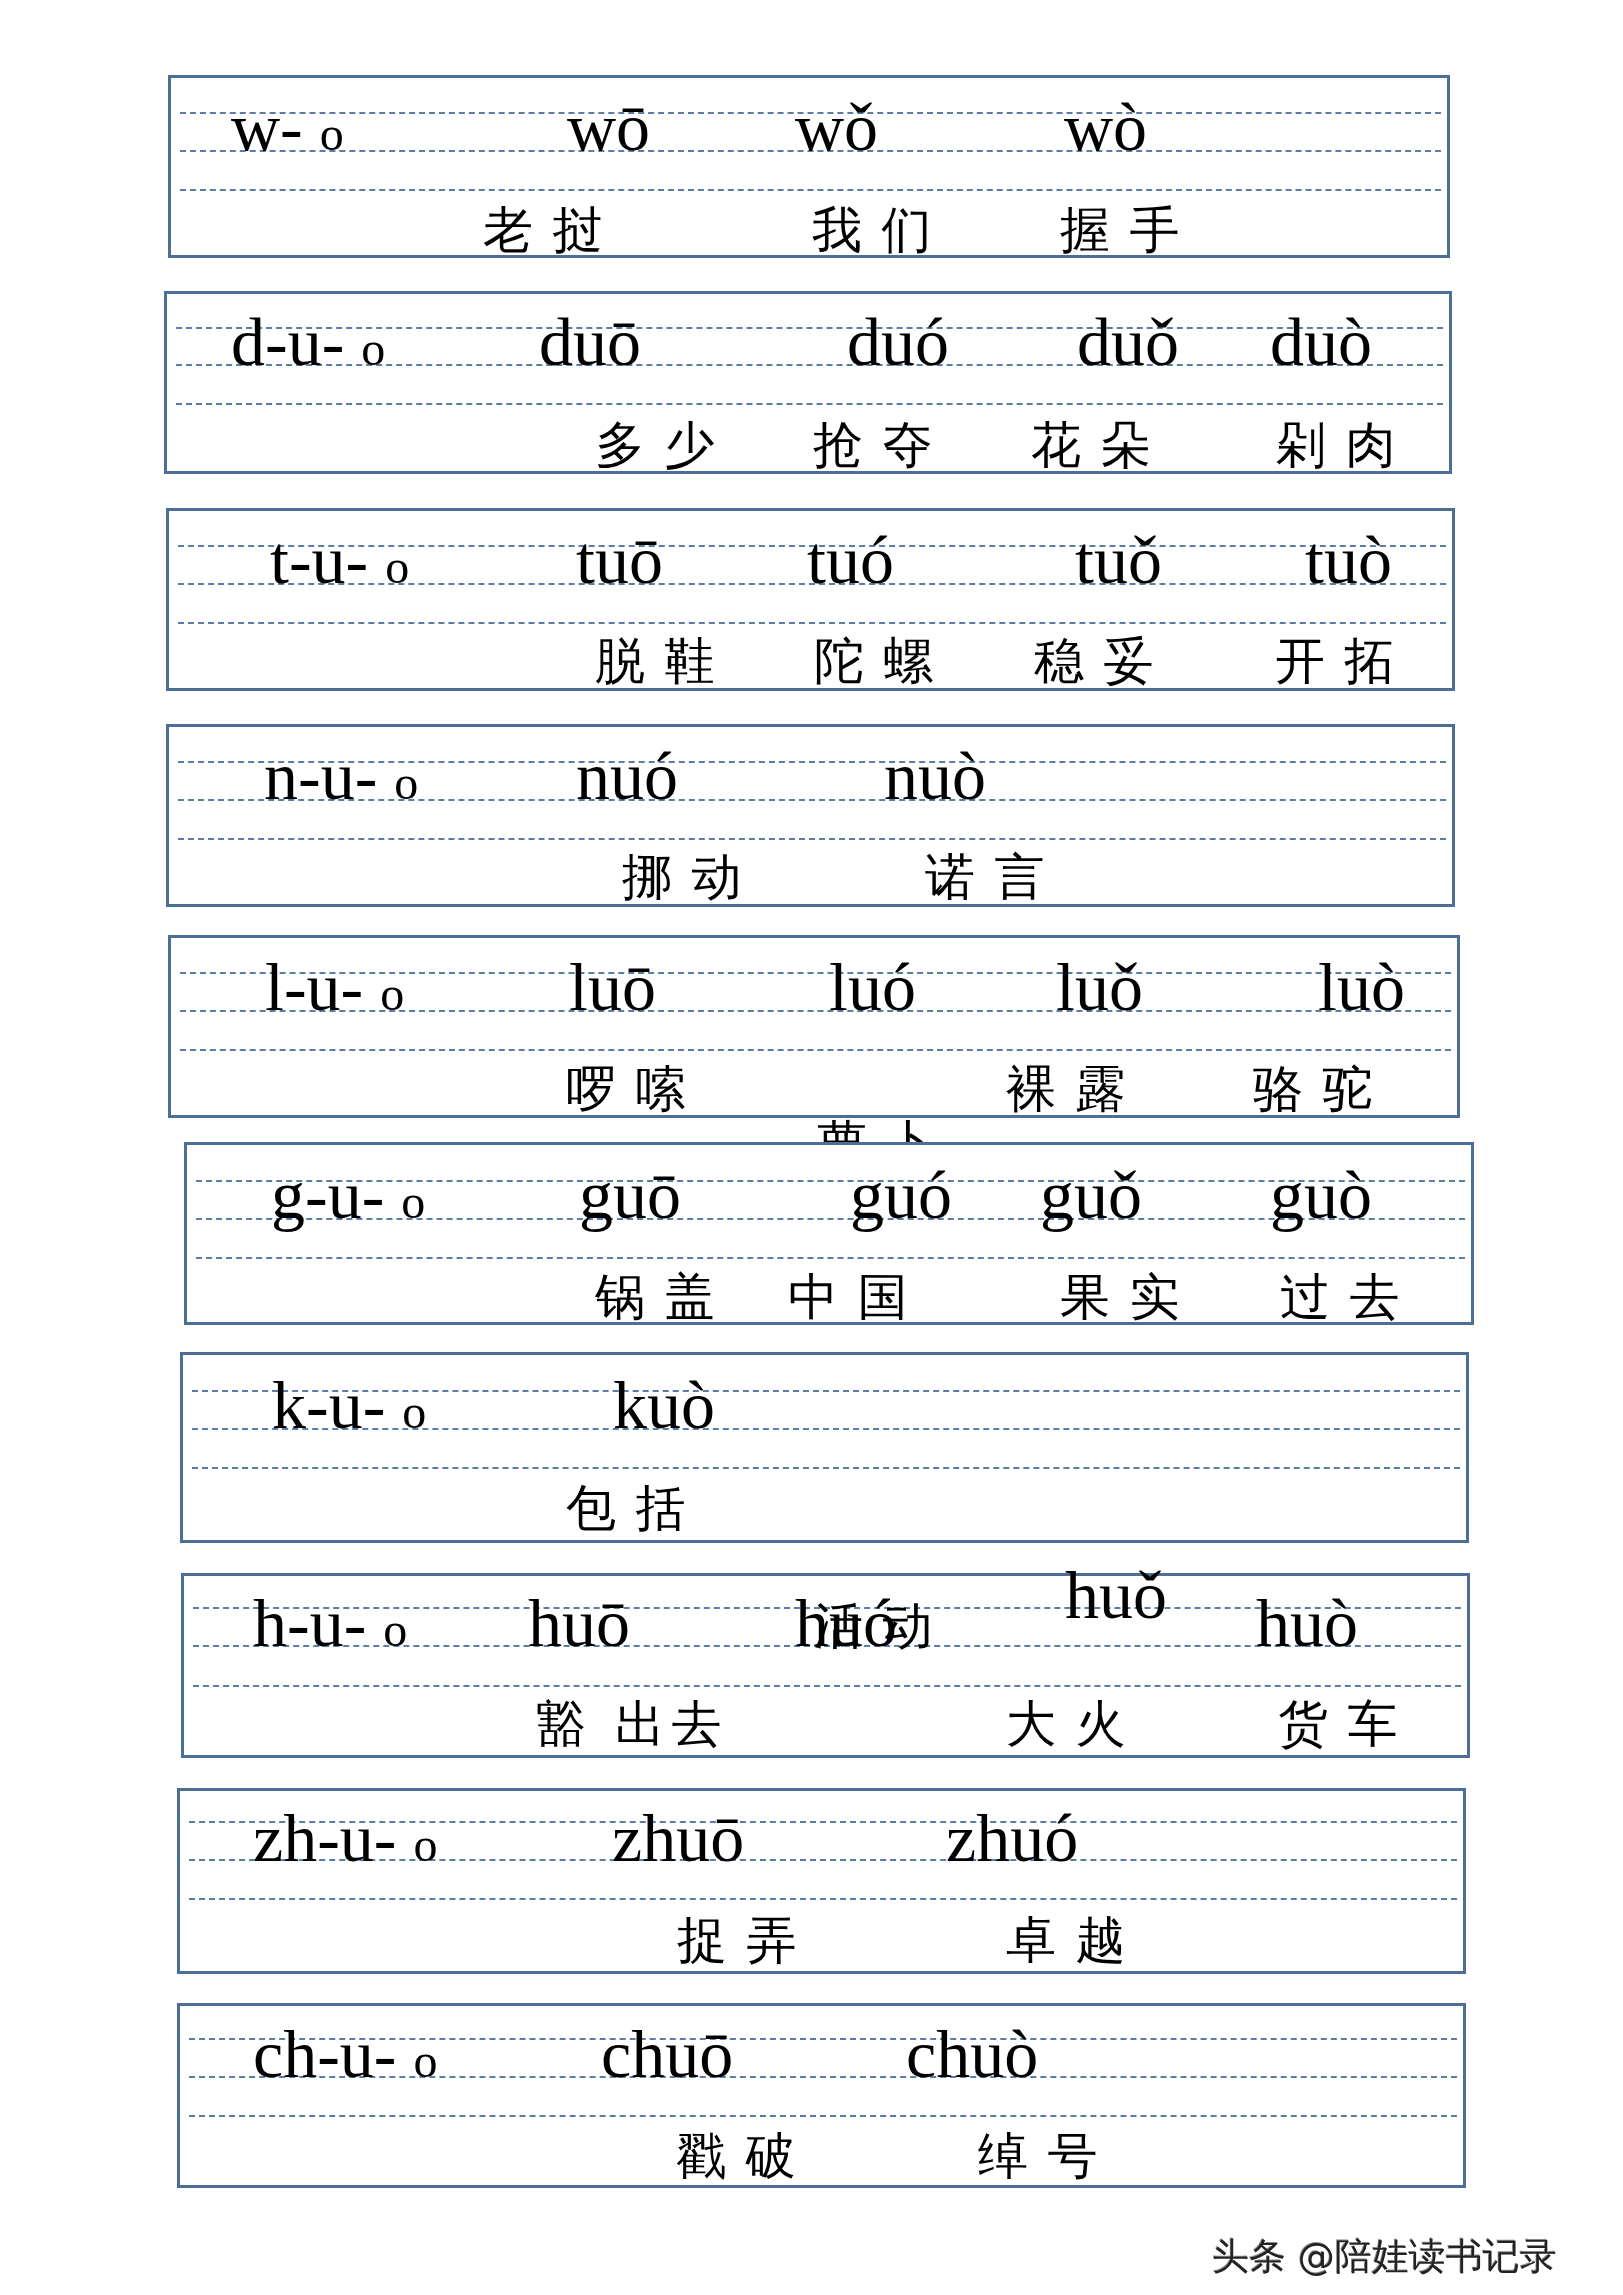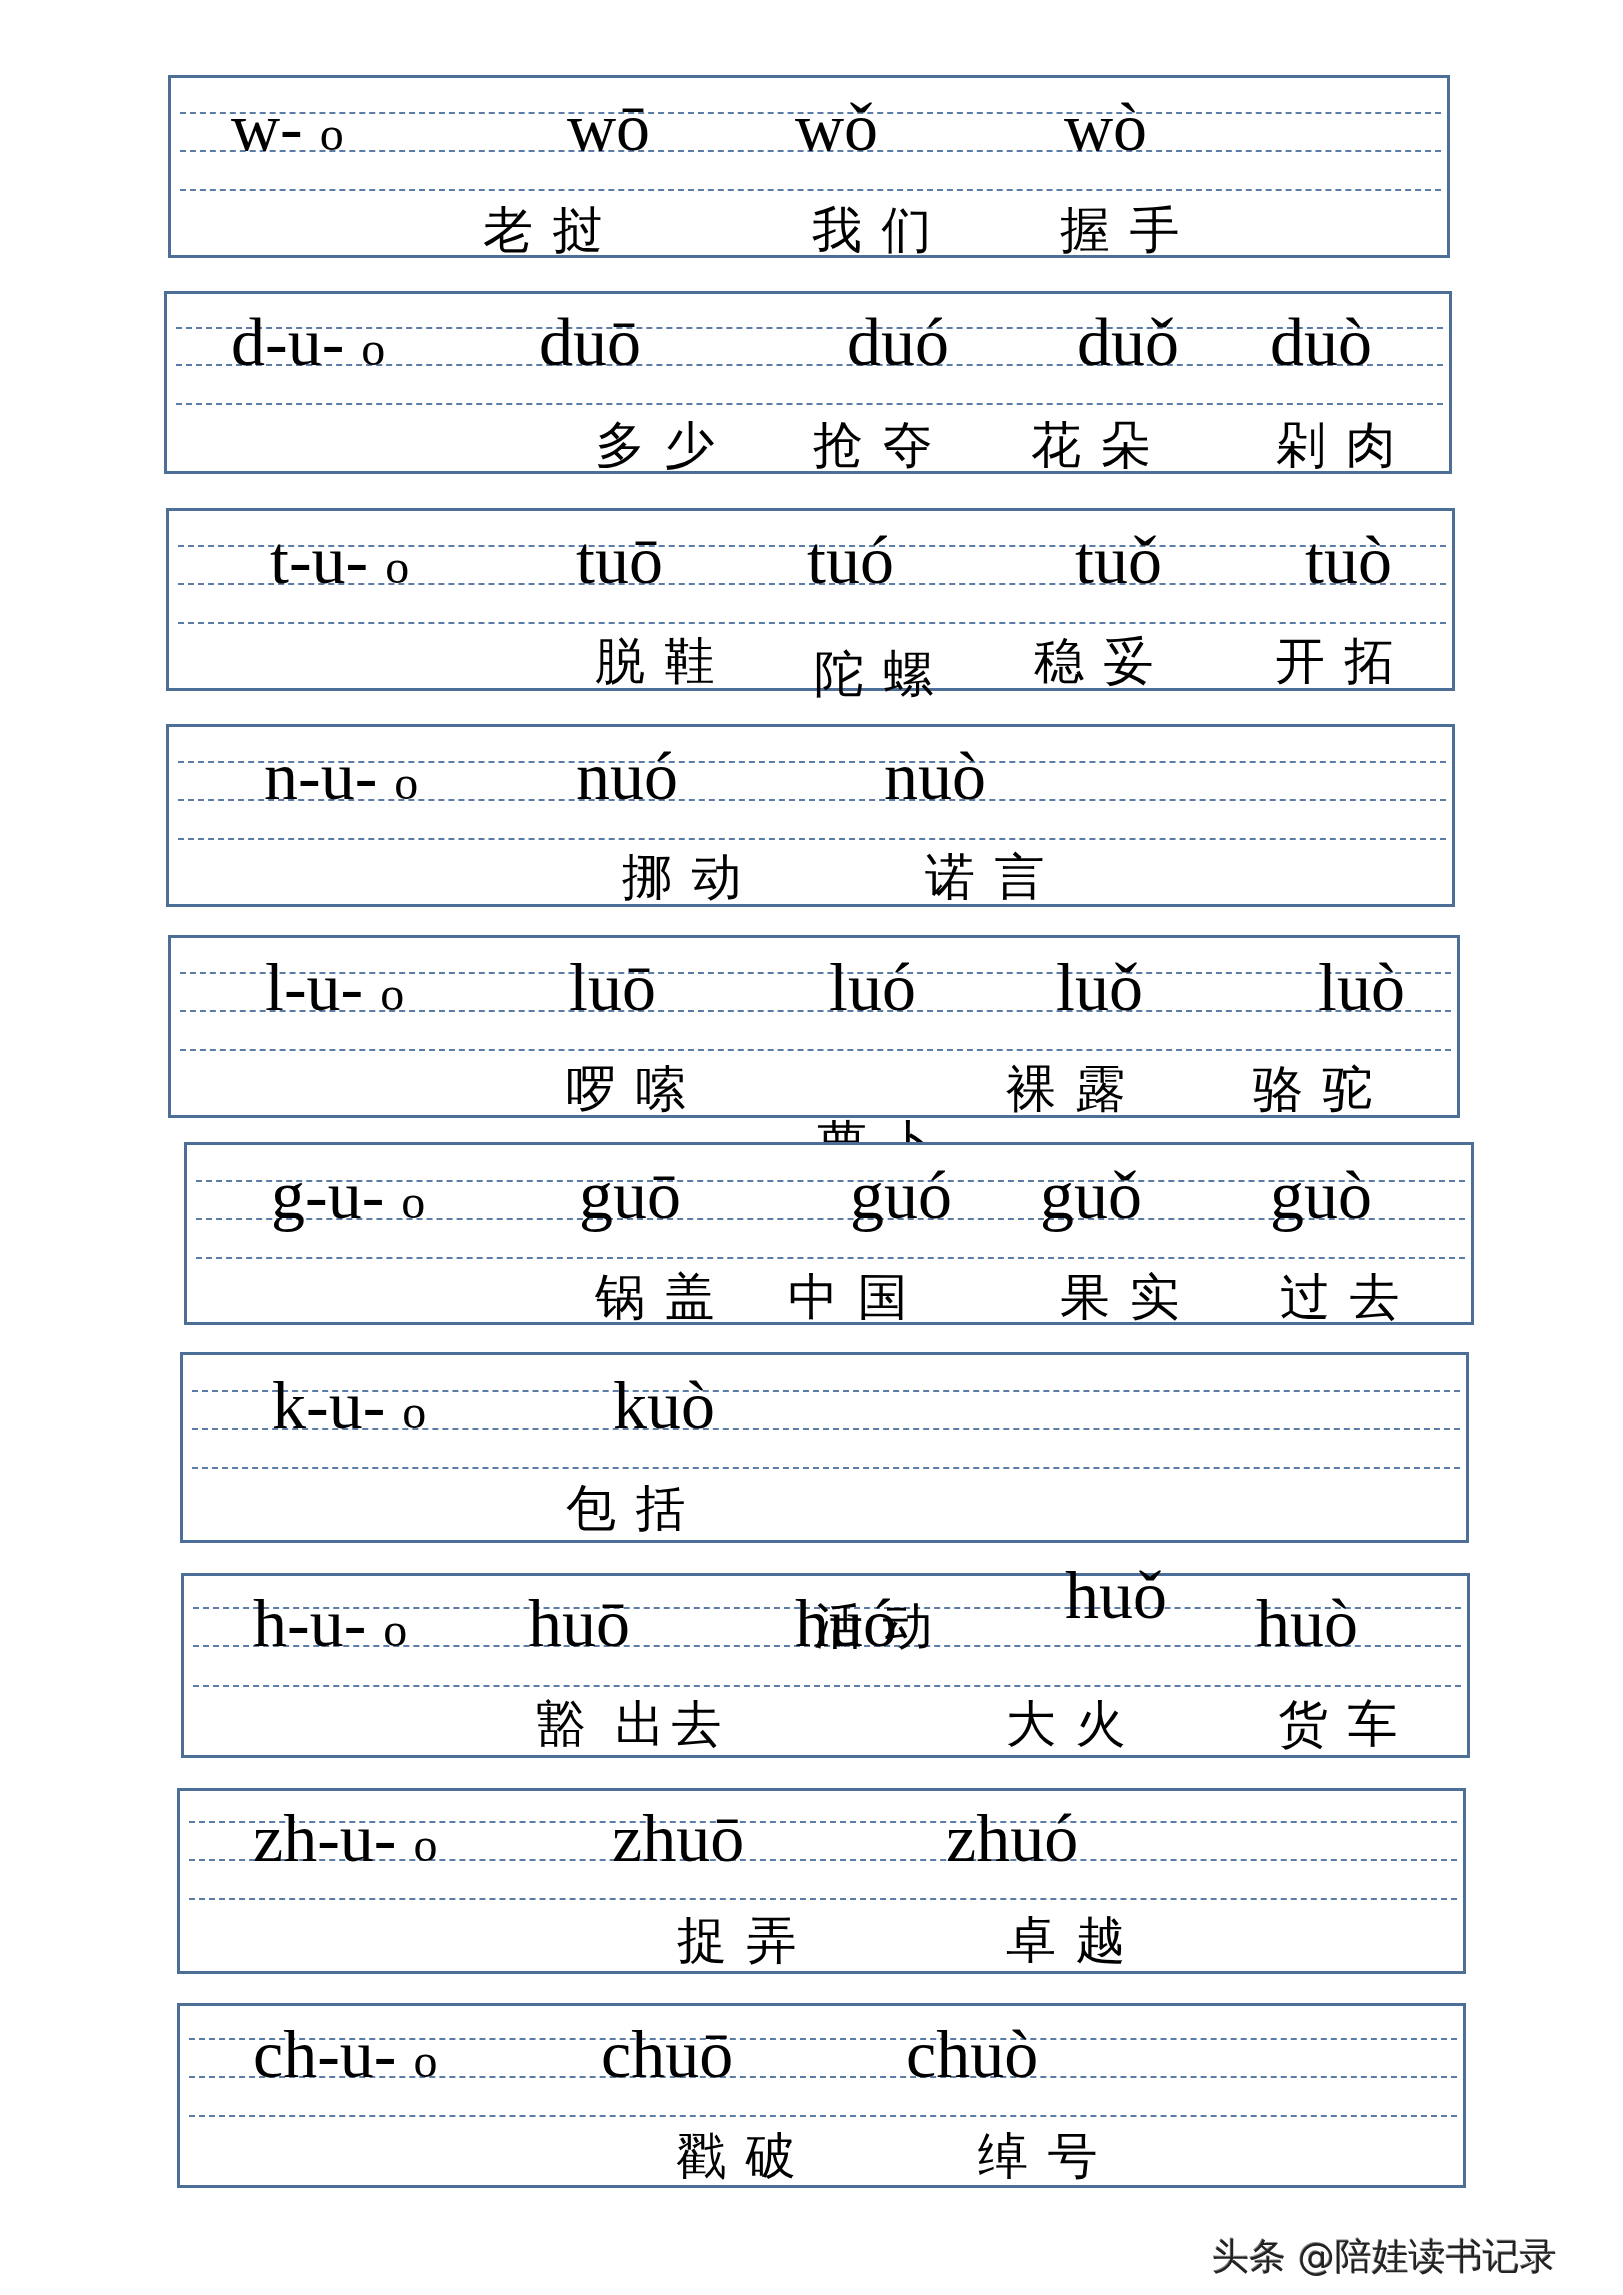--- a/index.html
+++ b/index.html
@@ -79,21 +79,21 @@
   <div class="guide" style="top:34px;"></div>
   <div class="guide" style="top:72px;"></div>
   <div class="guide" style="top:111px;"></div>
 </div>
 <div class="py" style="left:270px;top:526px;"><span>t-u-</span> <span class="small-o">o</span></div>
 <div class="py" style="left:576px;top:526px;">tuō</div>
 <div class="py" style="left:807px;top:526px;">tuó</div>
 <div class="py" style="left:1075px;top:526px;">tuǒ</div>
 <div class="py" style="left:1305px;top:526px;">tuò</div>
 <div class="hz" style="left:595px;top:636px;">脱鞋</div>
-<div class="hz" style="left:814px;top:636px;margin-top:13px;">陀螺</div>
+<div class="hz" style="left:814px;top:636px;">陀螺</div>
 <div class="hz" style="left:1034px;top:636px;">稳妥</div>
 <div class="hz" style="left:1252px;top:636px;margin-left:23px;">开拓</div>
 
 <div class="box" style="left:166px;top:724px;width:1289px;height:183px;">
   <div class="guide" style="top:34px;"></div>
   <div class="guide" style="top:72px;"></div>
   <div class="guide" style="top:111px;"></div>
 </div>
 <div class="py" style="left:264px;top:742px;"><span>n-u-</span> <span class="small-o">o</span></div>
 <div class="py" style="left:576px;top:742px;">nuó</div>

